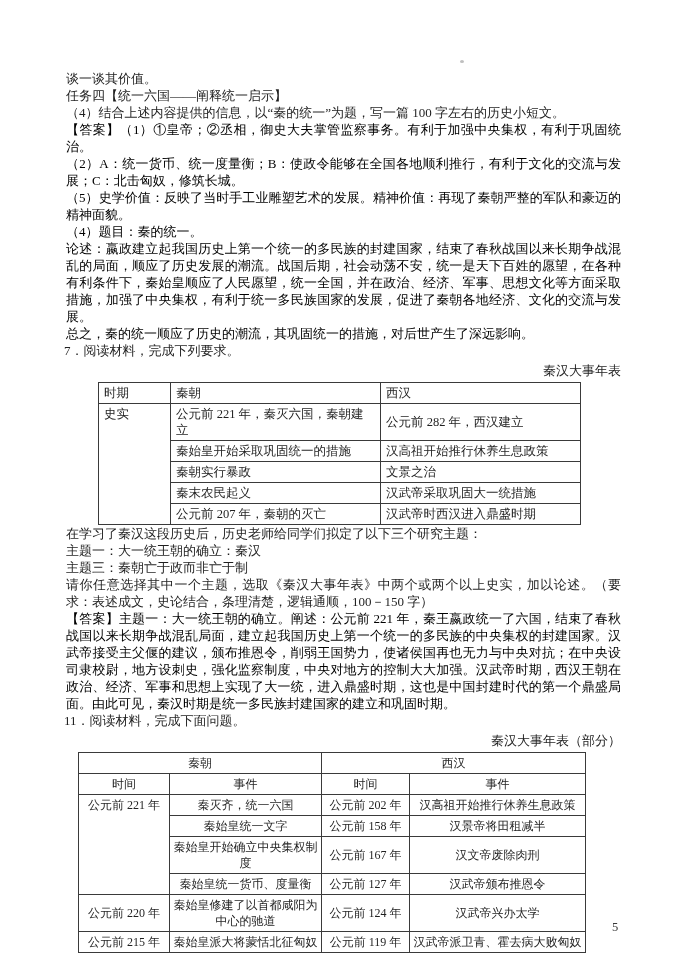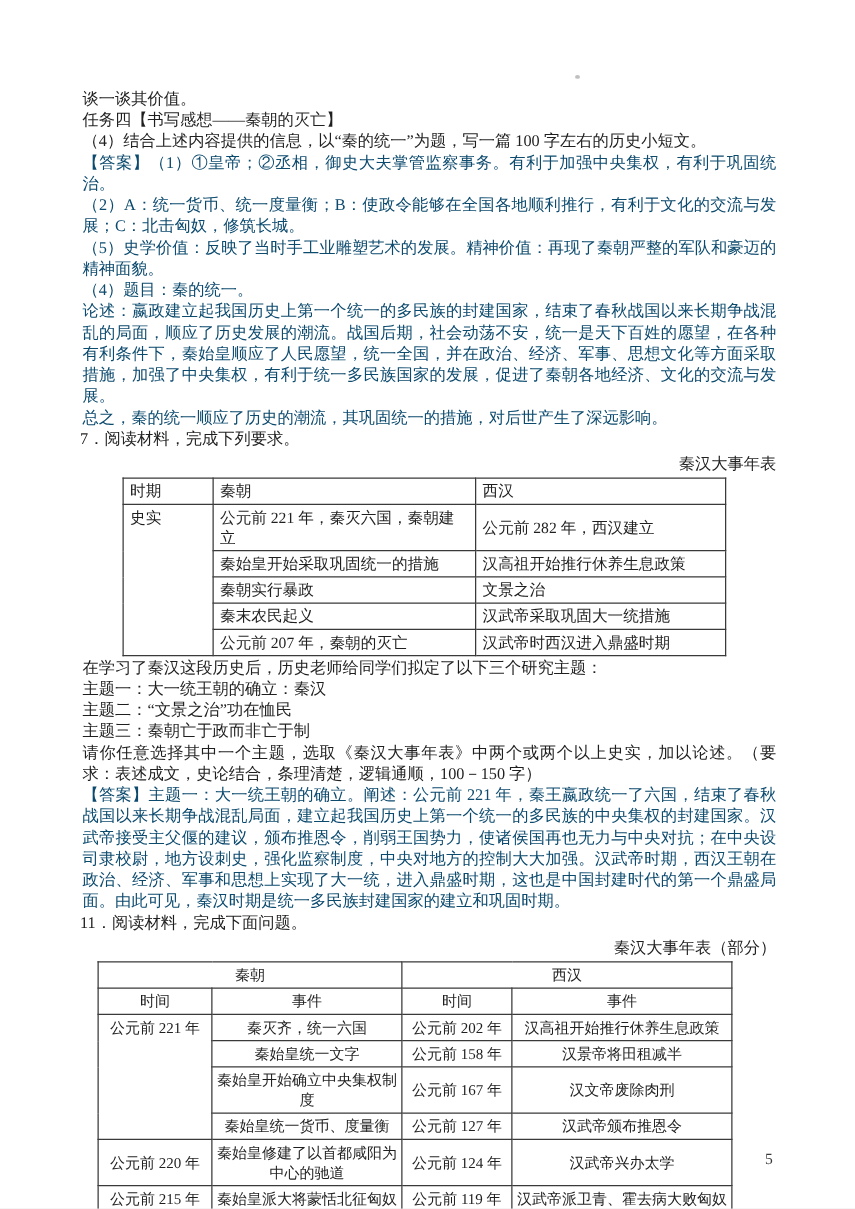--- a/index.html
+++ b/index.html
@@ -30,21 +30,21 @@
     top: 70px;
     width: 557px;
     font-size: 13px;
     line-height: 17px;
   }
   p.para {
     text-align: justify;
     margin-left: 2px;
   }
   p.qline { margin-left: 0; }
-  .ans { color: #0c4a6e; }
+  .ans { color: #000000; }
   .tbl-title {
     text-align: right;
     margin: 3px 0 3px 0;
   }
   table {
     border-collapse: collapse;
     table-layout: fixed;
   }
   td, th {
     border: 1px solid #3a3a3a;
@@ -76,21 +76,21 @@
   }
 </style>
 </head>
 <body>
 
 <div class="page">
   <div class="smudge"></div>
 
   <div class="content">
     <p class="para">谈一谈其价值。</p>
-    <p class="para">任务四【书写感想——秦朝的灭亡】</p>
+    <p class="para">任务四【统一六国——阐释统一启示】</p>
     <p class="para">（4）结合上述内容提供的信息，以“秦的统一”为题，写一篇 100 字左右的历史小短文。</p>
     <p class="para ans">【答案】（1）①皇帝；②丞相，御史大夫掌管监察事务。有利于加强中央集权，有利于巩固统治。</p>
     <p class="para ans">（2）A：统一货币、统一度量衡；B：使政令能够在全国各地顺利推行，有利于文化的交流与发展；C：北击匈奴，修筑长城。</p>
     <p class="para ans">（5）史学价值：反映了当时手工业雕塑艺术的发展。精神价值：再现了秦朝严整的军队和豪迈的精神面貌。</p>
     <p class="para ans">（4）题目：秦的统一。</p>
     <p class="para ans">论述：嬴政建立起我国历史上第一个统一的多民族的封建国家，结束了春秋战国以来长期争战混乱的局面，顺应了历史发展的潮流。战国后期，社会动荡不安，统一是天下百姓的愿望，在各种有利条件下，秦始皇顺应了人民愿望，统一全国，并在政治、经济、军事、思想文化等方面采取措施，加强了中央集权，有利于统一多民族国家的发展，促进了秦朝各地经济、文化的交流与发展。</p>
     <p class="para ans">总之，秦的统一顺应了历史的潮流，其巩固统一的措施，对后世产生了深远影响。</p>
 
     <p class="qline">7．阅读材料，完成下列要求。</p>
     <div class="tbl-title">秦汉大事年表</div>
@@ -126,21 +126,20 @@
       </tr>
       <tr>
         <td>公元前 207 年，秦朝的灭亡</td>
         <td>汉武帝时西汉进入鼎盛时期</td>
       </tr>
     </tbody>
       </table>
 
     <p class="para">在学习了秦汉这段历史后，历史老师给同学们拟定了以下三个研究主题：</p>
     <p class="para">主题一：大一统王朝的确立：秦汉</p>
-    <p class="para">主题二：“文景之治”功在恤民</p>
     <p class="para">主题三：秦朝亡于政而非亡于制</p>
     <p class="para">请你任意选择其中一个主题，选取《秦汉大事年表》中两个或两个以上史实，加以论述。（要求：表述成文，史论结合，条理清楚，逻辑通顺，100－150 字）</p>
     <p class="para ans">【答案】主题一：大一统王朝的确立。阐述：公元前 221 年，秦王嬴政统一了六国，结束了春秋战国以来长期争战混乱局面，建立起我国历史上第一个统一的多民族的中央集权的封建国家。汉武帝接受主父偃的建议，颁布推恩令，削弱王国势力，使诸侯国再也无力与中央对抗；在中央设司隶校尉，地方设刺史，强化监察制度，中央对地方的控制大大加强。汉武帝时期，西汉王朝在政治、经济、军事和思想上实现了大一统，进入鼎盛时期，这也是中国封建时代的第一个鼎盛局面。由此可见，秦汉时期是统一多民族封建国家的建立和巩固时期。</p>
 
     <p class="qline">11．阅读材料，完成下面问题。</p>
     <div class="tbl-title">秦汉大事年表（部分）</div>
 
     <table class="tbl2">
       <colgroup>
           <col style="width:91px">

